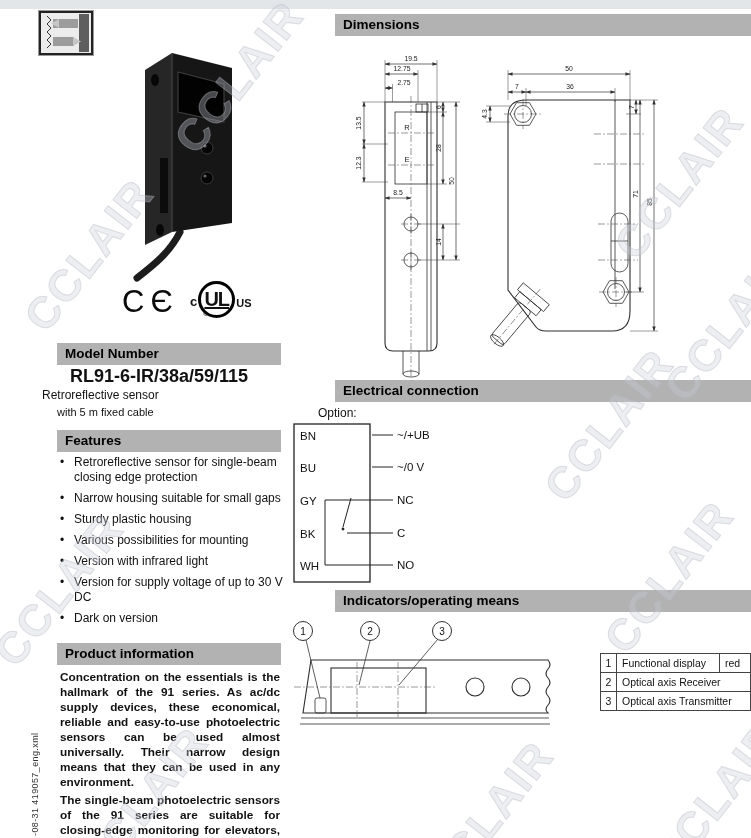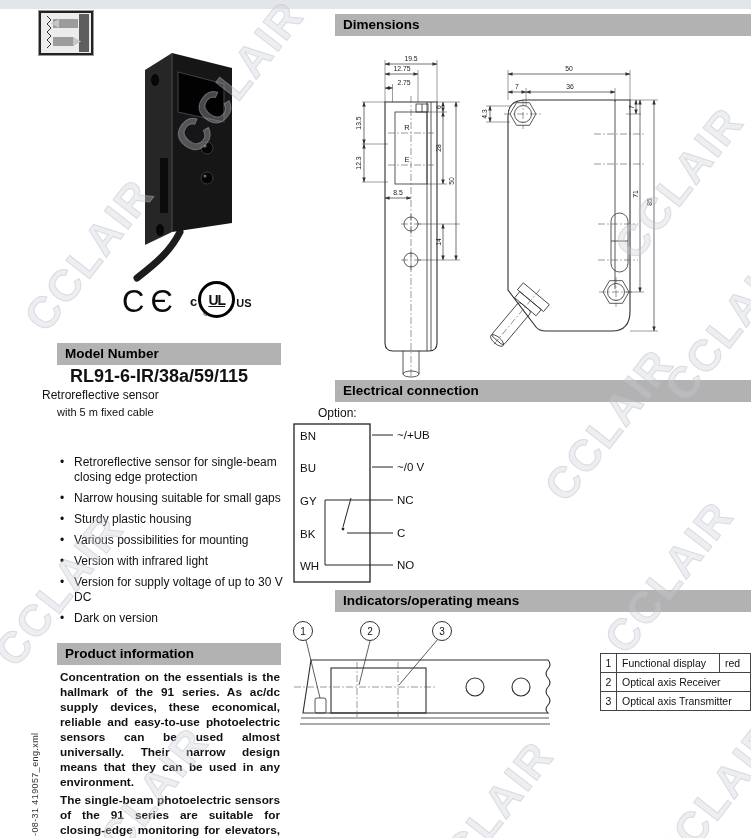--- a/index.html
+++ b/index.html
@@ -27,21 +27,21 @@
   .feat .bu{width:17px;padding-left:3px;box-sizing:border-box;}
   .feat .ft{flex:1;}
   .prodinfo{left:57px;top:667px;width:226px;font-size:11.8px;line-height:15px;text-align:justify;}
   .prodinfo p{margin:3px;font-weight:bold;}
   
   .ce{left:122px;top:284px;font-size:31px;letter-spacing:6px;color:#0b0b0b;text-align:center;}
   .ulwrap{left:190px;top:281px;display:flex;align-items:flex-start;}
   .ulc{font-weight:bold;font-size:13px;margin-top:13px;margin-right:1px;}
   .ulcircle{width:31px;height:31px;border:3.5px solid #000;border-radius:50%;position:relative;
             display:flex;align-items:center;justify-content:center;}
-  .ulletters{font-weight:bold;font-size:14px;letter-spacing:-1px;text-decoration:underline;}
+  .ulletters{font-weight:bold;font-size:20px;letter-spacing:-1px;text-decoration:underline;}
   .ulreg{position:absolute;left:2px;bottom:-2px;font-size:6px;font-weight:bold;}
   .ulus{font-weight:bold;font-size:11px;margin-top:16px;margin-left:1px;}
   
   .drawsvg{position:absolute;z-index:1;}
   .ol{fill:none;stroke:#2e2e2e;stroke-width:1.1;}
   .ol2{fill:none;stroke:#2e2e2e;stroke-width:0.8;}
   .xl{stroke:#4a4a4a;stroke-width:0.55;}
   .dl{stroke:#333;stroke-width:0.7;marker-start:url(#arw);marker-end:url(#arw);}
   .cl{stroke:#555;stroke-width:0.6;stroke-dasharray:7 2.2 1.6 2.2;fill:none;}
   .ldr{stroke:#333;stroke-width:0.8;}
@@ -111,20 +111,21 @@
       <span class="ulreg">®</span>
     </span>
     <span class="ulus">US</span>
   </div>
 
   <div class="secbar bar-left" style="top:343px">Model Number</div>
   <div class="txt modelno">RL91-6-IR/38a/59/115</div>
   <div class="txt modeldesc">Retroreflective sensor</div>
   <div class="txt modelcable">with 5 m fixed cable</div>
 
+  <div class="secbar bar-left" style="top:430px">Features</div>
   <div class="txt features-list">
     <div class="feat">
         <span class="bu">•</span>
         <span class="ft">Retroreflective sensor for single-beam closing edge protection</span>
       </div>
     <div class="feat">
         <span class="bu">•</span>
         <span class="ft">Narrow housing suitable for small gaps</span>
       </div>
     <div class="feat">

